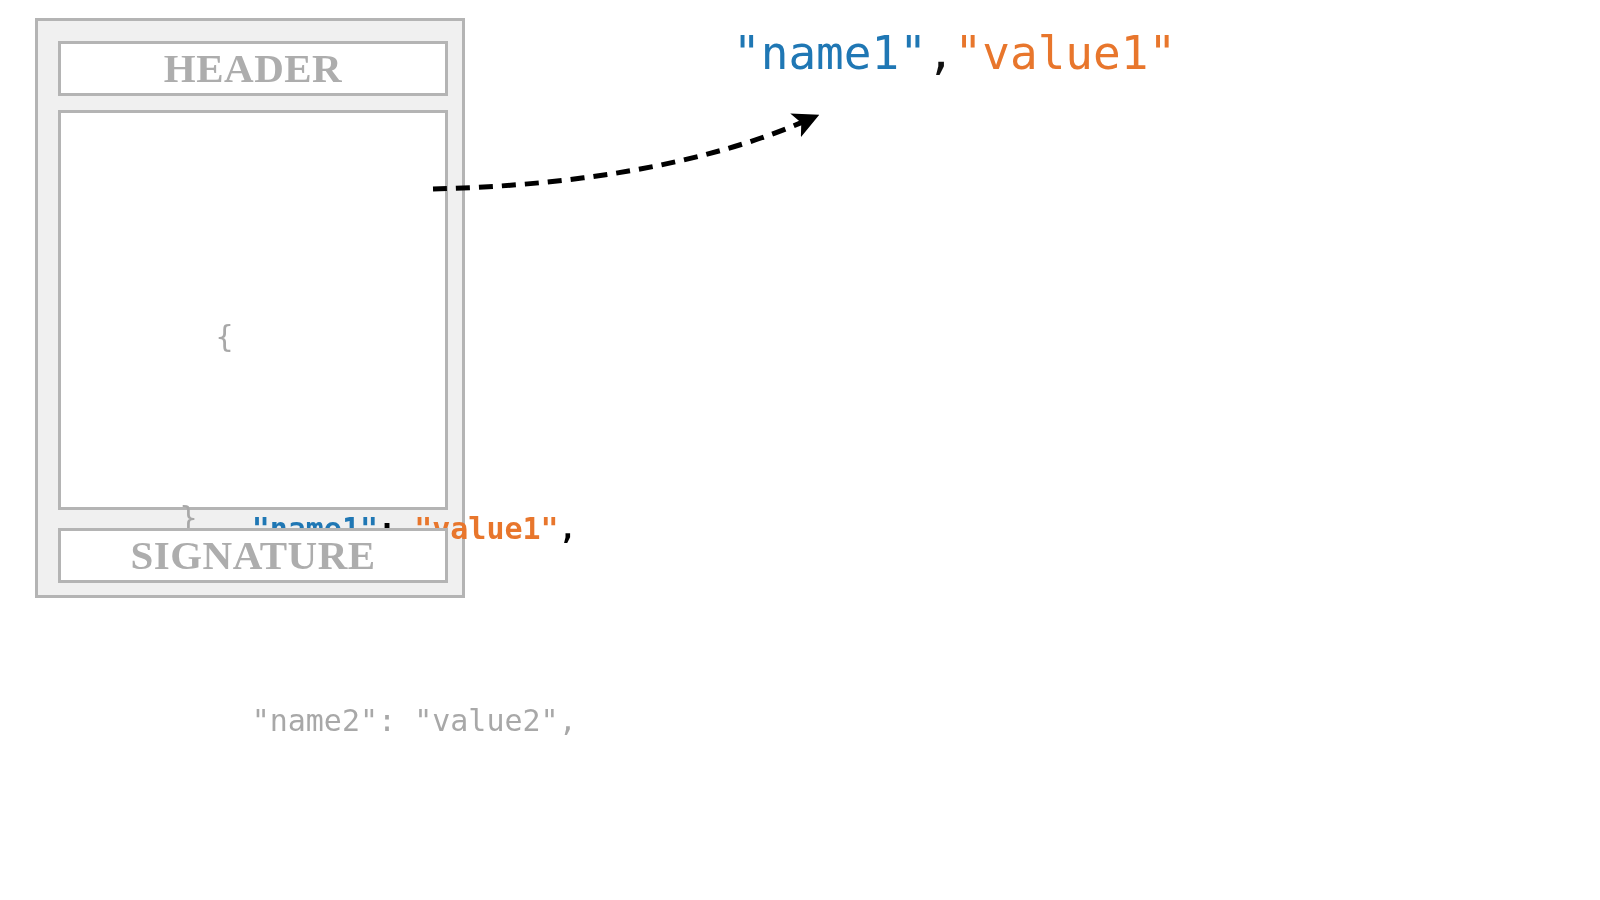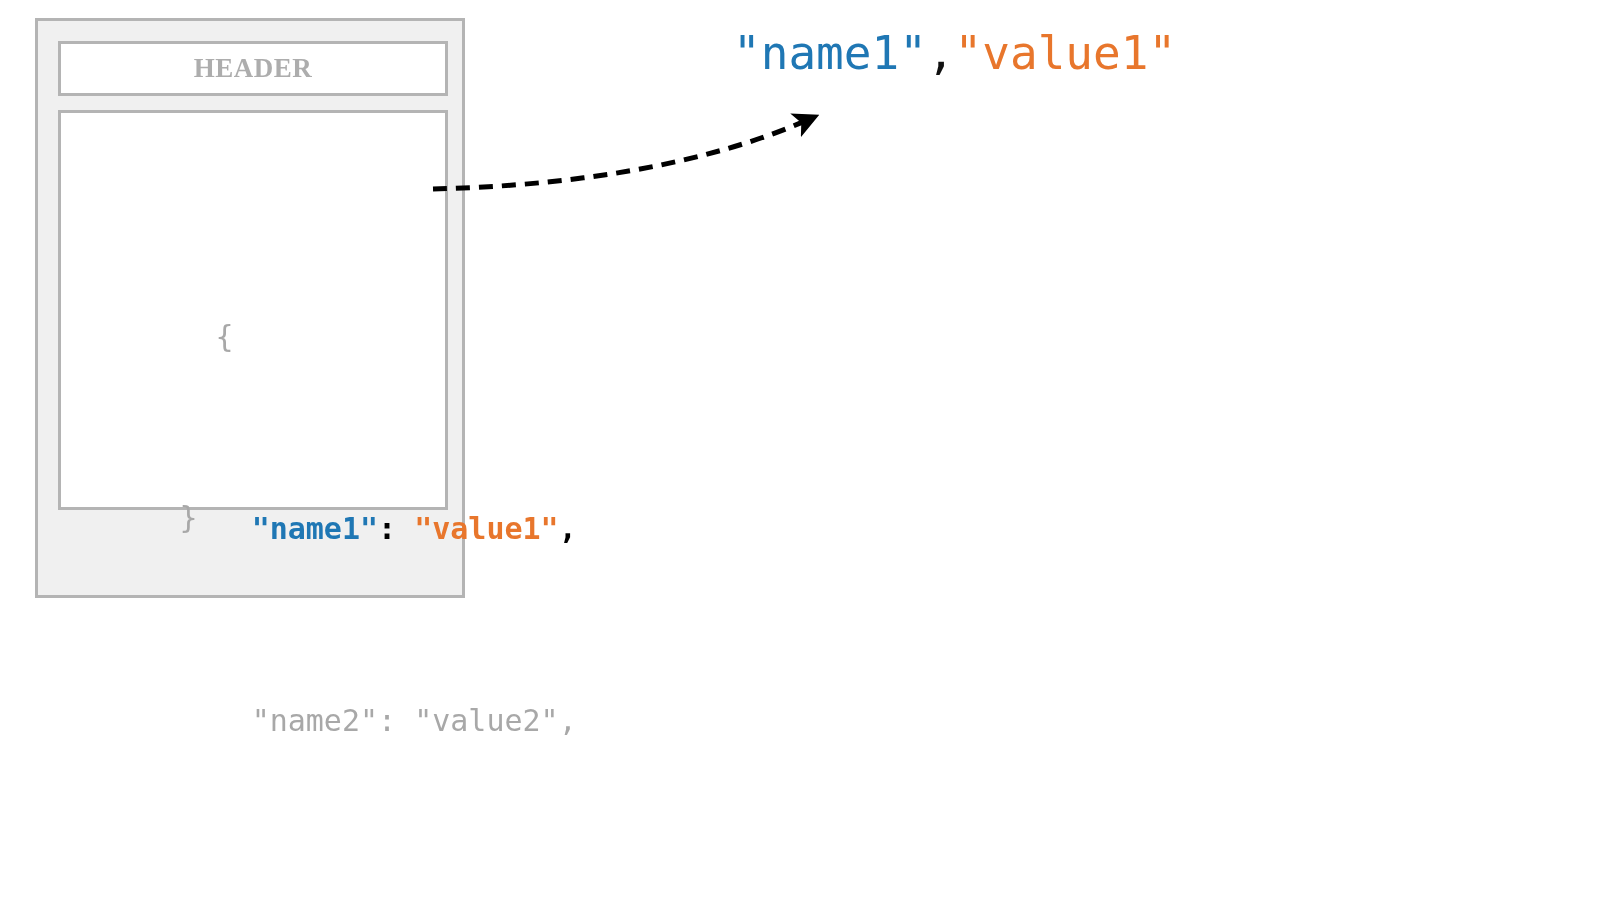--- a/index.html
+++ b/index.html
@@ -48,21 +48,21 @@
     top: 507px;
     height: 55px;
     display: flex;
     align-items: center;
     justify-content: center;
   }
 
   .section-label {
     font-family: "Liberation Serif", serif;
     font-weight: bold;
-    font-size: 27px;
+    font-size: 41px;
     color: #adadad;
     letter-spacing: 0.5px;
     line-height: 1;
     user-select: none;
   }
 
   #payload-panel {
     top: 89px;
     height: 400px;
     padding: 0;
@@ -154,20 +154,23 @@
       
 
     </div>
 
     <div id="close-brace-line">
       <span>}</span>
     </div>
 
   </div>
 
+  <div class="panel" id="signature-panel">
+    <span class="section-label">SIGNATURE</span>
+  </div>
 
 </div>
 
 <div id="callout-text"><span class="callout-key">"name1"</span><span class="callout-comma">,</span><span class="callout-val">"value1"</span></div>
 
 <svg id="arrow-svg" viewBox="0 0 1600 900" xmlns="http://www.w3.org/2000/svg">
   <defs>
     <marker id="arrowhead" markerWidth="5.2" markerHeight="5.2" refX="3.6" refY="2.6" orient="auto" markerUnits="strokeWidth">
       <path d="M 0 0 L 5.2 2.6 L 0 5.2 L 1.25 2.6 Z" fill="#000000"></path>
     </marker>

